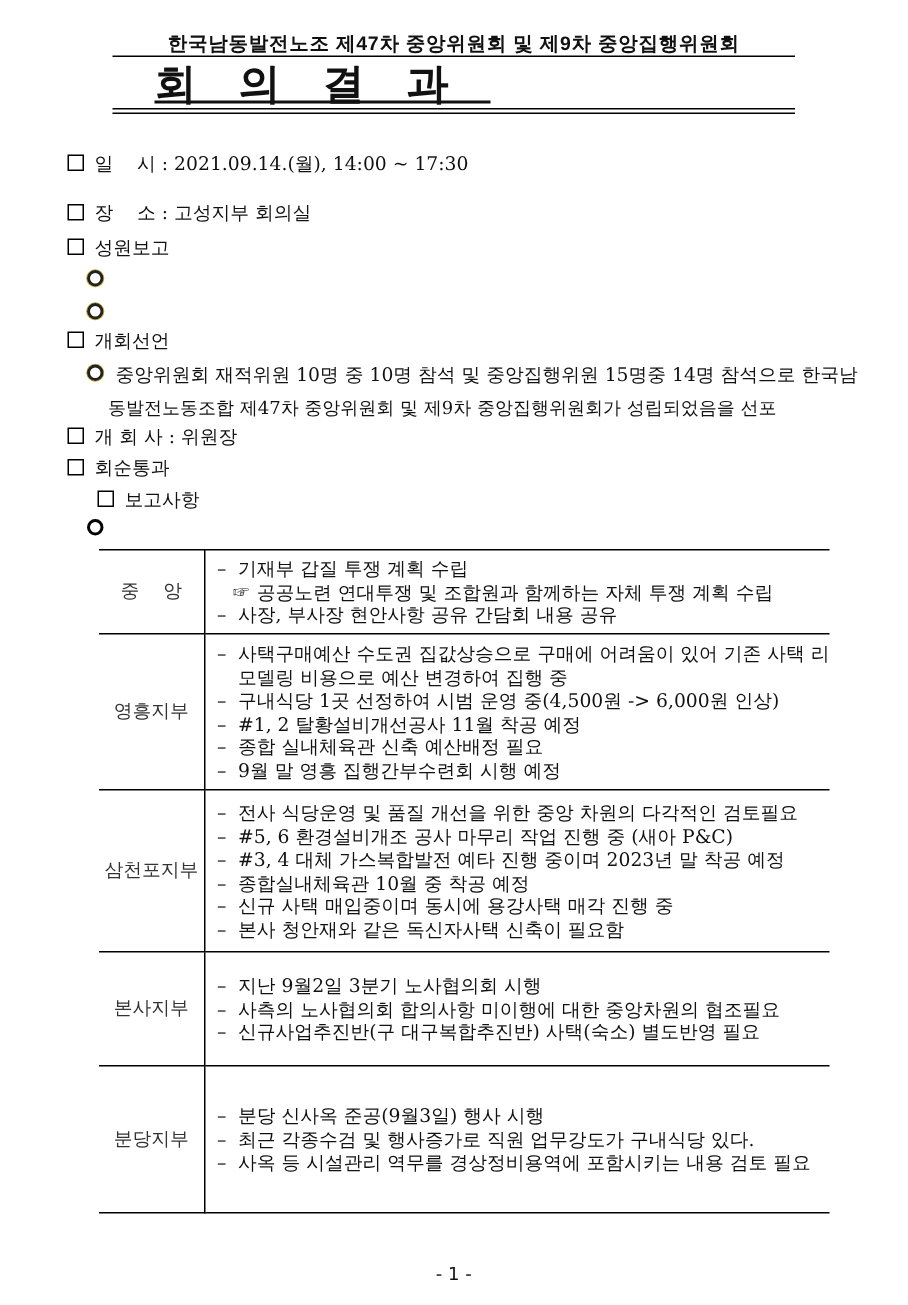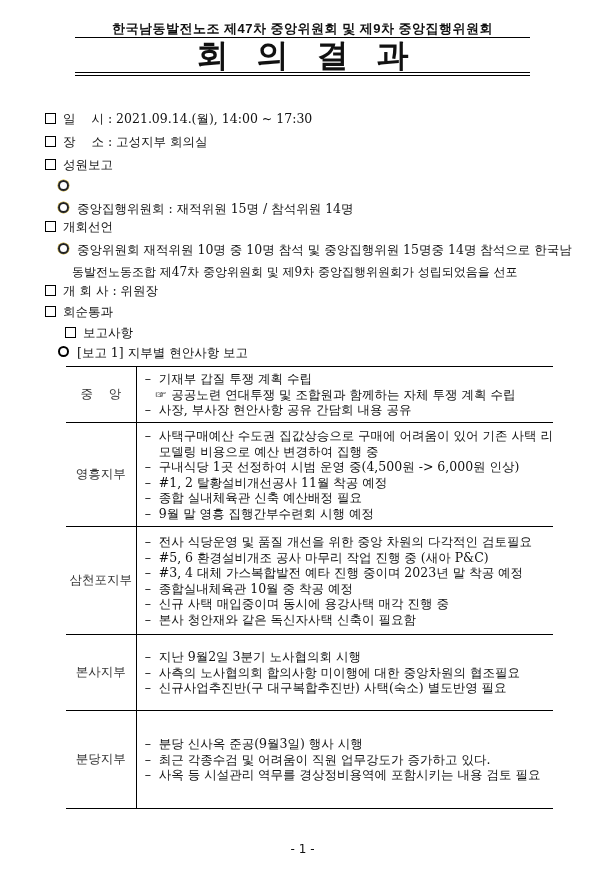--- a/index.html
+++ b/index.html
@@ -9,23 +9,23 @@
     color:#111;
   }
   .subtitle {
     position:absolute; left:75px; width:455px; top:20px;
     text-align:center; font-family:Liberation Sans, sans-serif;
     font-size:13px; font-weight:bold; letter-spacing:0.5px;
   }
   .hline { position:absolute; left:75px; width:455px; height:0; border-top:1.5px solid #000; }
   .title {
     position:absolute; left:75px; width:455px; top:39px;
-    text-align:center; font-family:"DejaVu Sans","Liberation Sans",sans-serif;
-    font-size:32px; font-weight:bold; letter-spacing:28px; line-height:33px;
-    padding-left:28px; box-sizing:border-box;
+    font-family:"DejaVu Sans","Liberation Sans",sans-serif;
+    font-size:28px; font-weight:bold; letter-spacing:28px; line-height:33px;
+    padding-left:28px; box-sizing:border-box;text-decoration:underline;
   }
   .row { position:absolute; left:45px; font-size:12.5px; line-height:16px; white-space:nowrap; }
   .box {
     display:inline-block; width:9px; height:9px; border:1.2px solid #000;
     margin-right:7px; vertical-align:-1px;
   }
   .circ {
     display:inline-block; width:7px; height:7px; border:2px solid #000; border-radius:50%;
     margin-right:8px; vertical-align:0px;
   }
@@ -54,56 +54,56 @@
 </style>
 </head>
 <body>
 
 <div class="subtitle">한국남동발전노조 제47차 중앙위원회 및 제9차 중앙집행위원회</div>
 <div class="hline" style="top:37px;"></div>
 <div class="title">회의결과</div>
 <div class="hline" style="top:72px;"></div>
 <div class="hline" style="top:75px;"></div>
 
-<div class="row" style="top:111px;">
+<div class="row" style="top:101px;">
   <span class="box"></span><span style="white-space:pre;">일    시</span>
   <span>: 2021.09.14.(월), 14:00 ~ 17:30</span>
 </div>
 <div class="row" style="top:134px;">
   <span class="box"></span><span style="white-space:pre;">장    소</span>
   <span>: 고성지부 회의실</span>
 </div>
 <div class="row" style="top:157px;">
   <span class="box"></span><span>성원보고</span>
 </div>
 <div class="row sub" style="top:179px;">
   <span class="circ gold"></span>
 </div>
 <div class="row sub" style="top:201px;">
-  <span class="circ gold"></span><span>중앙집행위원회 : 재적위원 15명 / 참석위원 14명</span>
+  <span class="circ gold"></span>
 </div>
 <div class="row" style="top:219px;">
   <span class="box"></span><span>개회선언</span>
 </div>
 <div class="row sub" style="top:242px;">
   <span class="circ gold"></span><span>중앙위원회 재적위원 10명 중 10명 참석 및 중앙집행위원 15명중 14명 참석으로 한국남</span>
 </div>
 <div class="wrap-line" style="top:264px;">동발전노동조합 제47차 중앙위원회 및 제9차 중앙집행위원회가 성립되었음을 선포</div>
 <div class="row" style="top:283px;">
   <span class="box"></span><span>개 회 사</span>
   <span>: 위원장</span>
 </div>
 <div class="row" style="top:304px;">
   <span class="box"></span><span>회순통과</span>
 </div>
 <div class="row" style="top:325px;padding-left:20px;">
   <span class="box"></span><span>보고사항</span>
 </div>
 <div class="row sub" style="top:345px;">
-  <span class="circ"></span><span>[보고 1] 지부별 현안사항 보고</span>
+  <span class="circ"></span>
 </div>
 
 <table class="report">
   <tbody>
       <tr style="height:56px;">
     <td class="label" style="white-space:pre;text-align:center;">중    앙</td>
     <td class="content">
       <div class="item"><span class="dash">–</span><span>기재부 갑질 투쟁 계획 수립</span></div>
       <div class="item note"><span>☞ 공공노련 연대투쟁 및 조합원과 함께하는 자체 투쟁 계획 수립</span></div>
       <div class="item"><span class="dash">–</span><span>사장, 부사장 현안사항 공유 간담회 내용 공유</span></div>
@@ -136,20 +136,20 @@
     <td class="content">
       <div class="item"><span class="dash">–</span><span>지난 9월2일 3분기 노사협의회 시행</span></div>
       <div class="item"><span class="dash">–</span><span>사측의 노사협의회 합의사항 미이행에 대한 중앙차원의 협조필요</span></div>
       <div class="item"><span class="dash">–</span><span>신규사업추진반(구 대구복합추진반) 사택(숙소) 별도반영 필요</span></div>
     </td>
   </tr>
   <tr style="height:98px;">
     <td class="label">분당지부</td>
     <td class="content">
       <div class="item"><span class="dash">–</span><span>분당 신사옥 준공(9월3일) 행사 시행</span></div>
-      <div class="item"><span class="dash">–</span><span>최근 각종수검 및 어려움이 직원 업무강도가 증가하고 있다.</span></div>
+      <div class="item"><span class="dash">–</span><span>최근 각종수검 및 행사증가로 직원 업무강도가 구내식당 있다.</span></div>
       <div class="item"><span class="dash">–</span><span>사옥 등 시설관리 역무를 경상정비용역에 포함시키는 내용 검토 필요</span></div>
     </td>
   </tr>
 </tbody>
   </table>
 
 <div class="page-num">- 1 -</div>
 
 </body></html>

